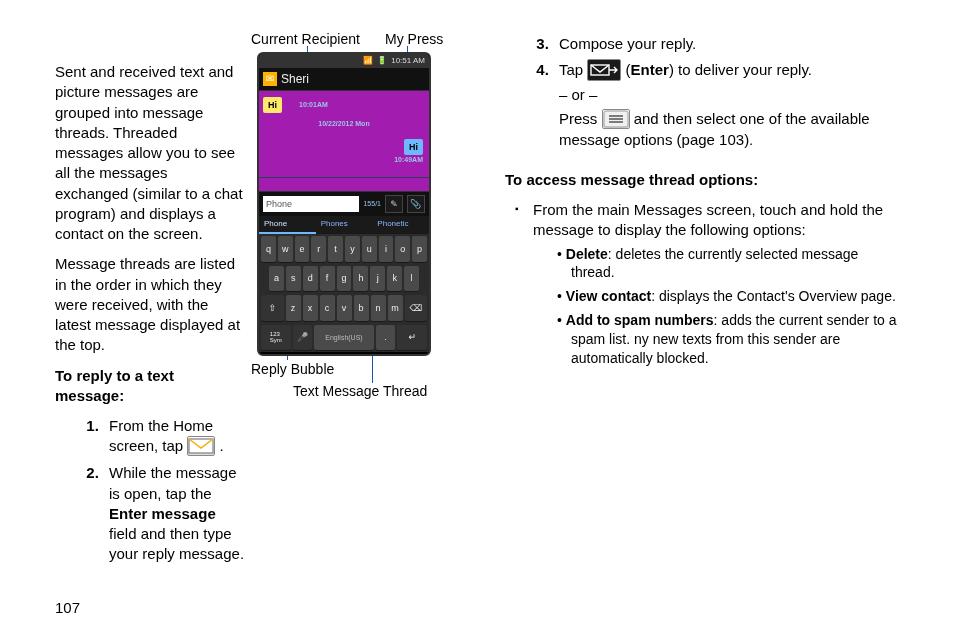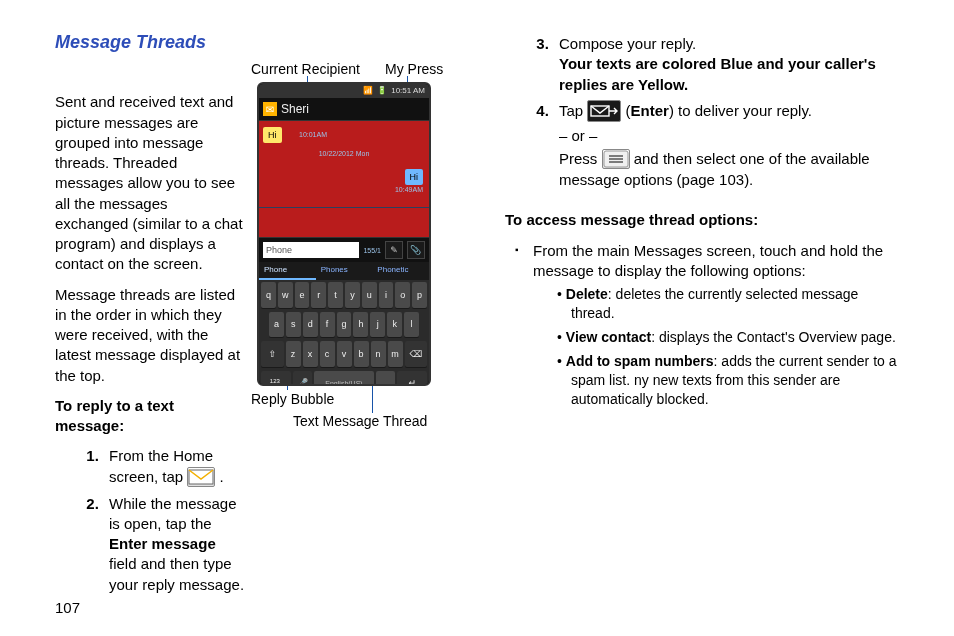--- a/index.html
+++ b/index.html
@@ -155,24 +155,25 @@
     border-bottom: 1px solid #333;
   }
   .back-icon {
     width: 14px; height: 14px;
     background: #ffb300;
     display: flex; align-items: center; justify-content: center;
     font-size: 10px; color: #fff;
   }
   .recipient-name { font-size: 12px; color: #eee; }
   .thread {
-    height: 116px;
-    background: #b91c1c;
+    height: 100px;
+    background: #a21caf;
     position: relative;
     font-size: 8px;
+    font-weight: bold;
   }
   .bubble {
     position: absolute;
     padding: 2px 5px;
     border-radius: 2px;
     font-size: 9px;
     color: #000;
   }
   .bubble.yellow { background: #ffe96b; left: 4px; top: 6px; }
   .bubble.blue   { background: #6fb8ff; right: 6px; top: 48px; }
@@ -227,21 +228,20 @@
     font-size:15px;
   }
 </style>
 </head>
 <body>
 
 <div class="page">
   <div class="cols">
 
     <div class="col-left">
-      <h2 class="section-title">Message Threads</h2>
 
       <div class="intro-block">
         <div class="intro-text">
           <p>Sent and received text and picture messages are grouped into message threads. Threaded messages allow you to see all the messages exchanged (similar to a chat program) and displays a contact on the screen.</p>
           <p>Message threads are listed in the order in which they were received, with the latest message displayed at the top.</p>
           <p class="bold">To reply to a text message:</p>
           <ol class="steps" start="1">
             <li>
               <span>From the Home screen, tap </span>
               <span class="inline-icon envelope">
@@ -344,21 +344,20 @@
             </div>
           </div>
         </div>
       </div>
     </div>
 
     <div class="col-right">
       <ol class="steps" start="3">
         <li>
           <span>Compose your reply.</span><br>
-          <span class="bold">Your texts are colored Blue and your caller's replies are Yellow.</span>
         </li>
         <li>
           <span>Tap </span>
           <span class="inline-icon send">
             <svg viewBox="0 0 32 20">
                 <rect x="3" y="5" width="18" height="10" fill="none" stroke="#fff" stroke-width="1.4"></rect>
                 <path d="M3 5 L12 12 L21 5" fill="none" stroke="#fff" stroke-width="1.4"></path>
                 <path d="M21 10 L29 10 M26 7 L29 10 L26 13" fill="none" stroke="#fff" stroke-width="1.4"></path>
               </svg>
           </span>

